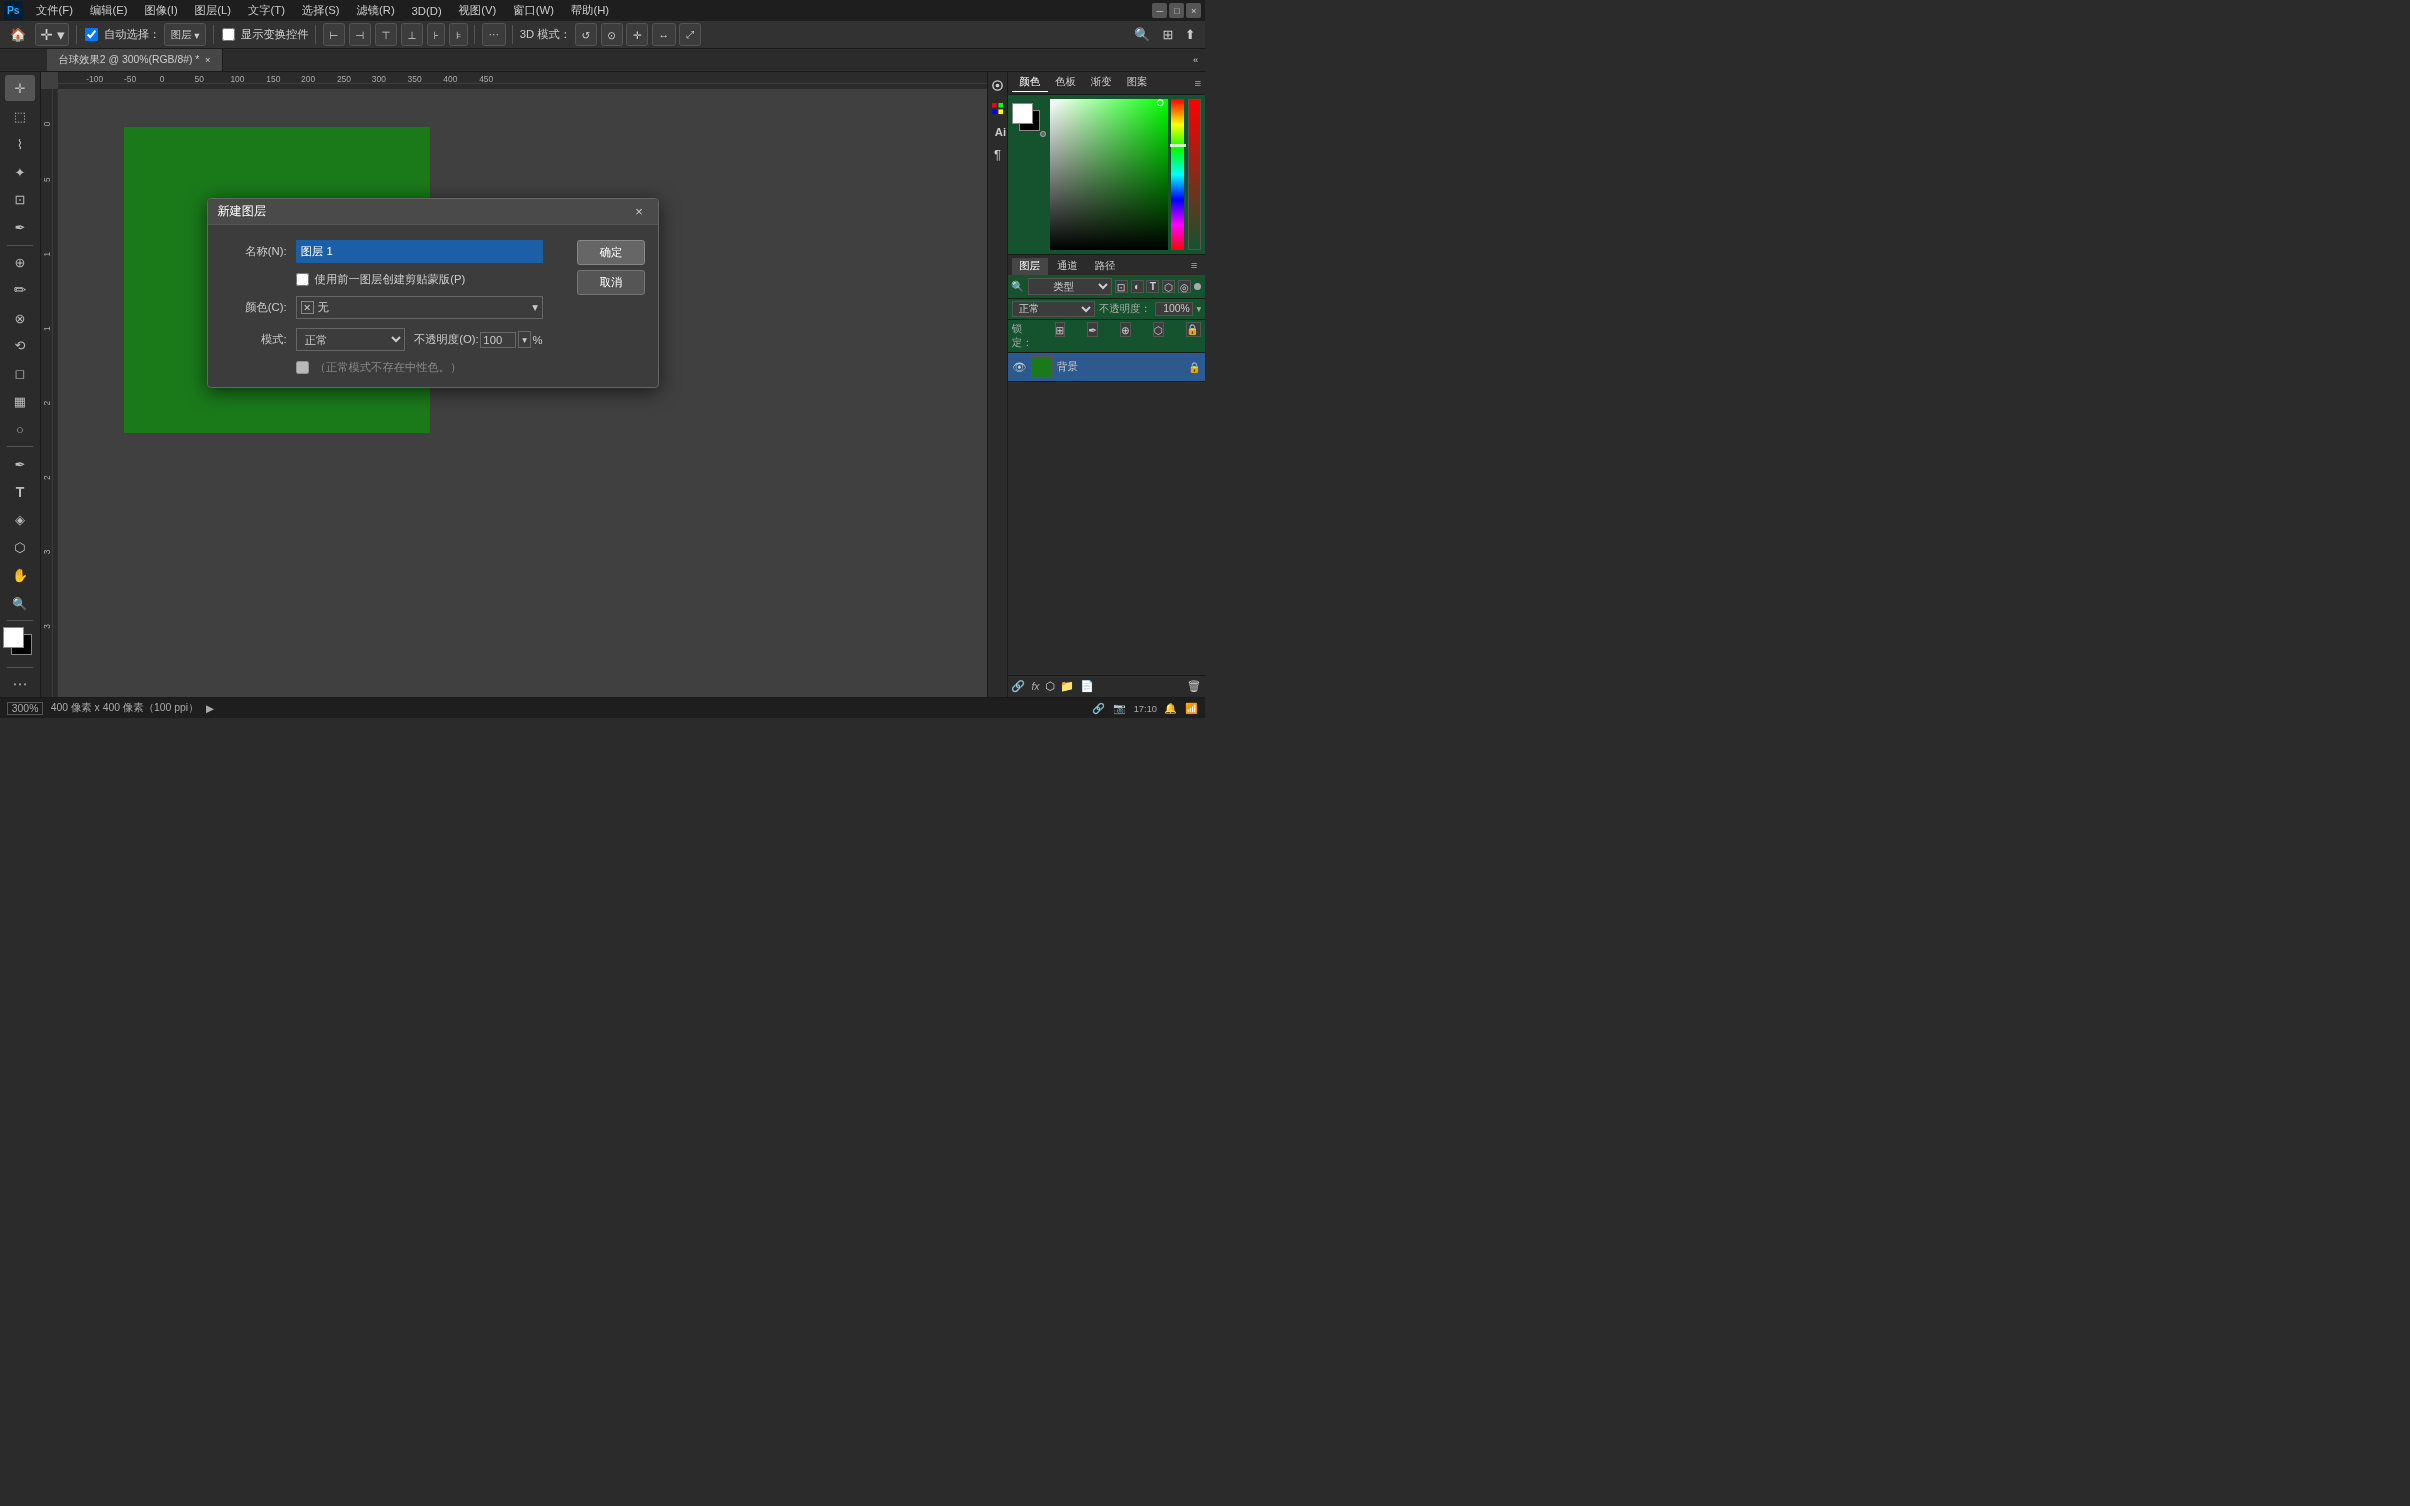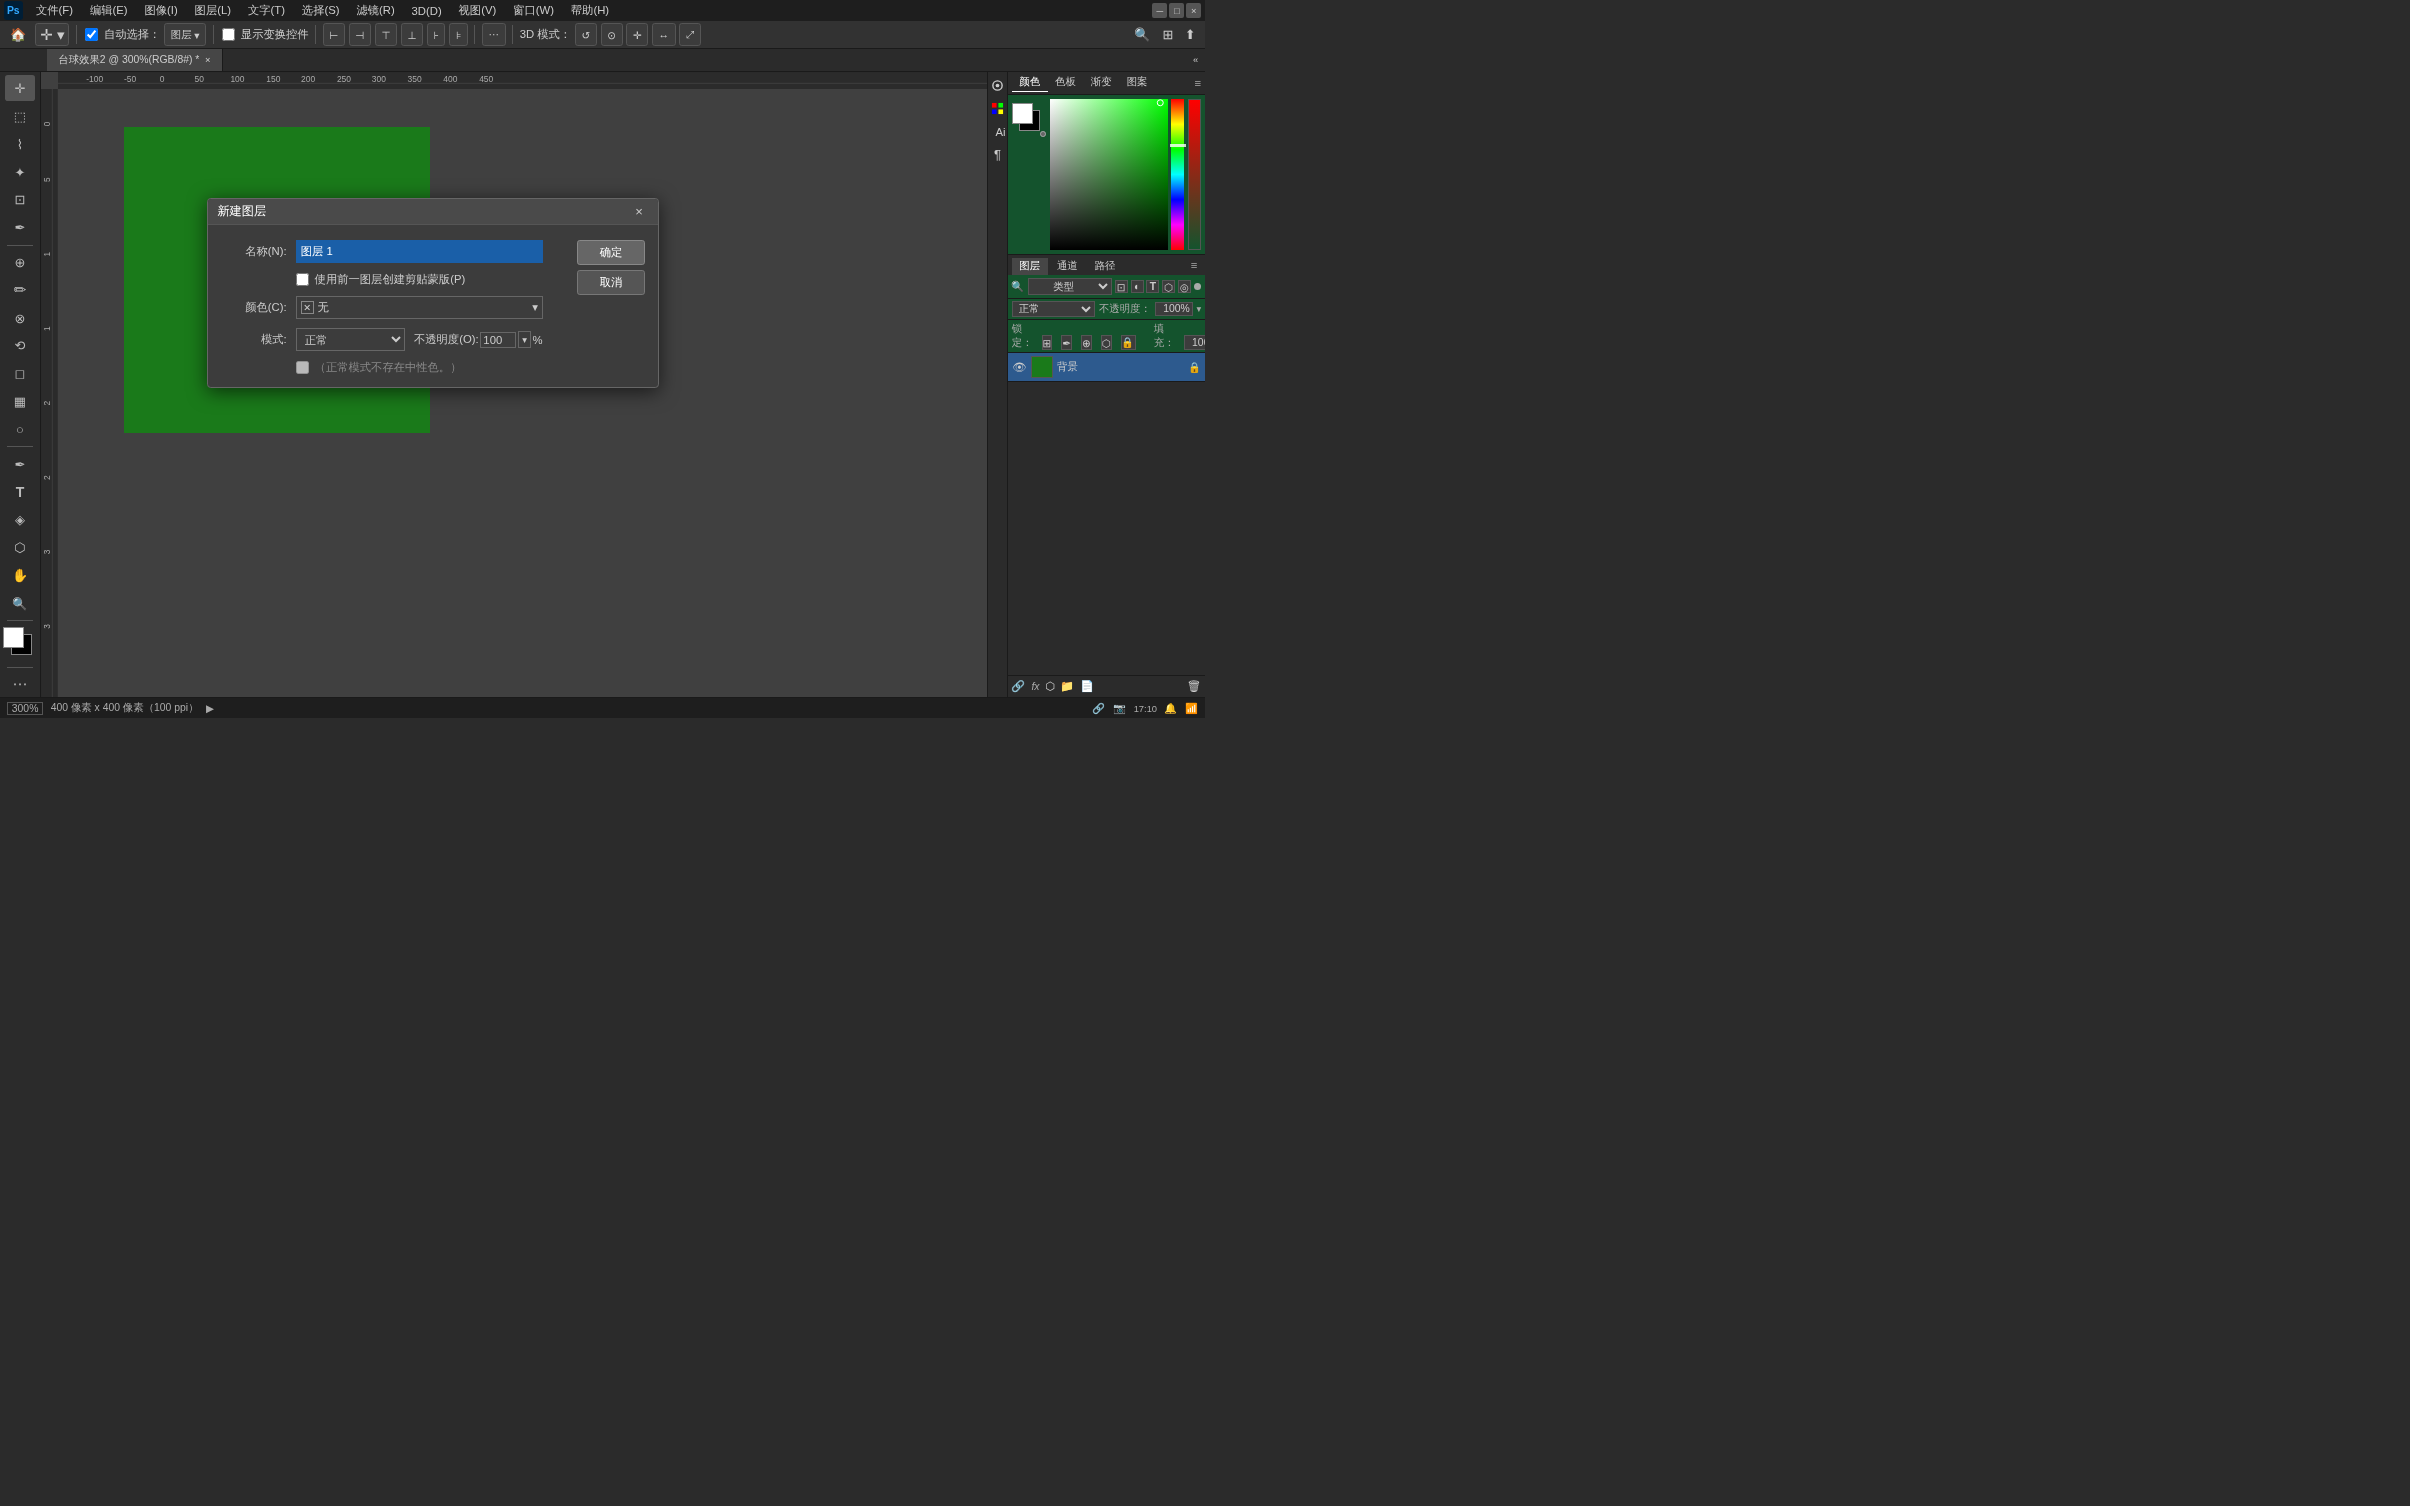--- a/index.html
+++ b/index.html
@@ -257,23 +257,23 @@
       width: 38px;
       background: #3c3c3c;
       border: 0.9px solid #555;
       color: #ccc;
       font-size: 10.4px;
       padding: 0.9px 1.9px;
       text-align: right;
     }
     #layers-lock-row {
       display: flex;
-      align-items: flex-end;
+      align-items: flex-start;
       padding: 1.9px 3.8px;
-      gap: 9px;
+      gap: 22px;
       border-bottom: 0.9px solid #1a1a1a;
       font-size: 10.4px;
     }
     .fill-label { color: #aaa; }
     .fill-input {
       width: 38px;
       background: #3c3c3c;
       border: 0.9px solid #555;
       color: #ccc;
       font-size: 10.4px;
@@ -717,21 +717,21 @@
           </svg>
       </div>
       <div class="right-icon-btn" title="色板">
         <svg width="13" height="13" viewBox="0 0 14 14">
             <rect x="1" y="1" width="5" height="5" fill="#f00"></rect>
             <rect x="8" y="1" width="5" height="5" fill="#0f0"></rect>
             <rect x="1" y="8" width="5" height="5" fill="#00f"></rect>
             <rect x="8" y="8" width="5" height="5" fill="#ff0"></rect>
           </svg>
       </div>
-      <div class="right-icon-btn" style="font-size:11.3px;font-weight:normal;color:#ccc;padding-left:6px;">Ai</div>
+      <div class="right-icon-btn" style="font-size:11.3px;font-weight:bold;color:#ccc;padding-left:6px;">Ai</div>
       <div class="right-icon-btn" style="font-size:13px;color:#ccc;">¶</div>
     </div>
 
     <div id="right-panel">
 
       <div style="display:flex; align-items:center; padding:1.9px 3.8px; border-bottom:0.9px solid #1a1a1a; background:#2b2b2b;">
         <div class="panel-tab active">颜色</div>
         <div class="panel-tab">色板</div>
         <div class="panel-tab">渐变</div>
         <div class="panel-tab">图案</div>

